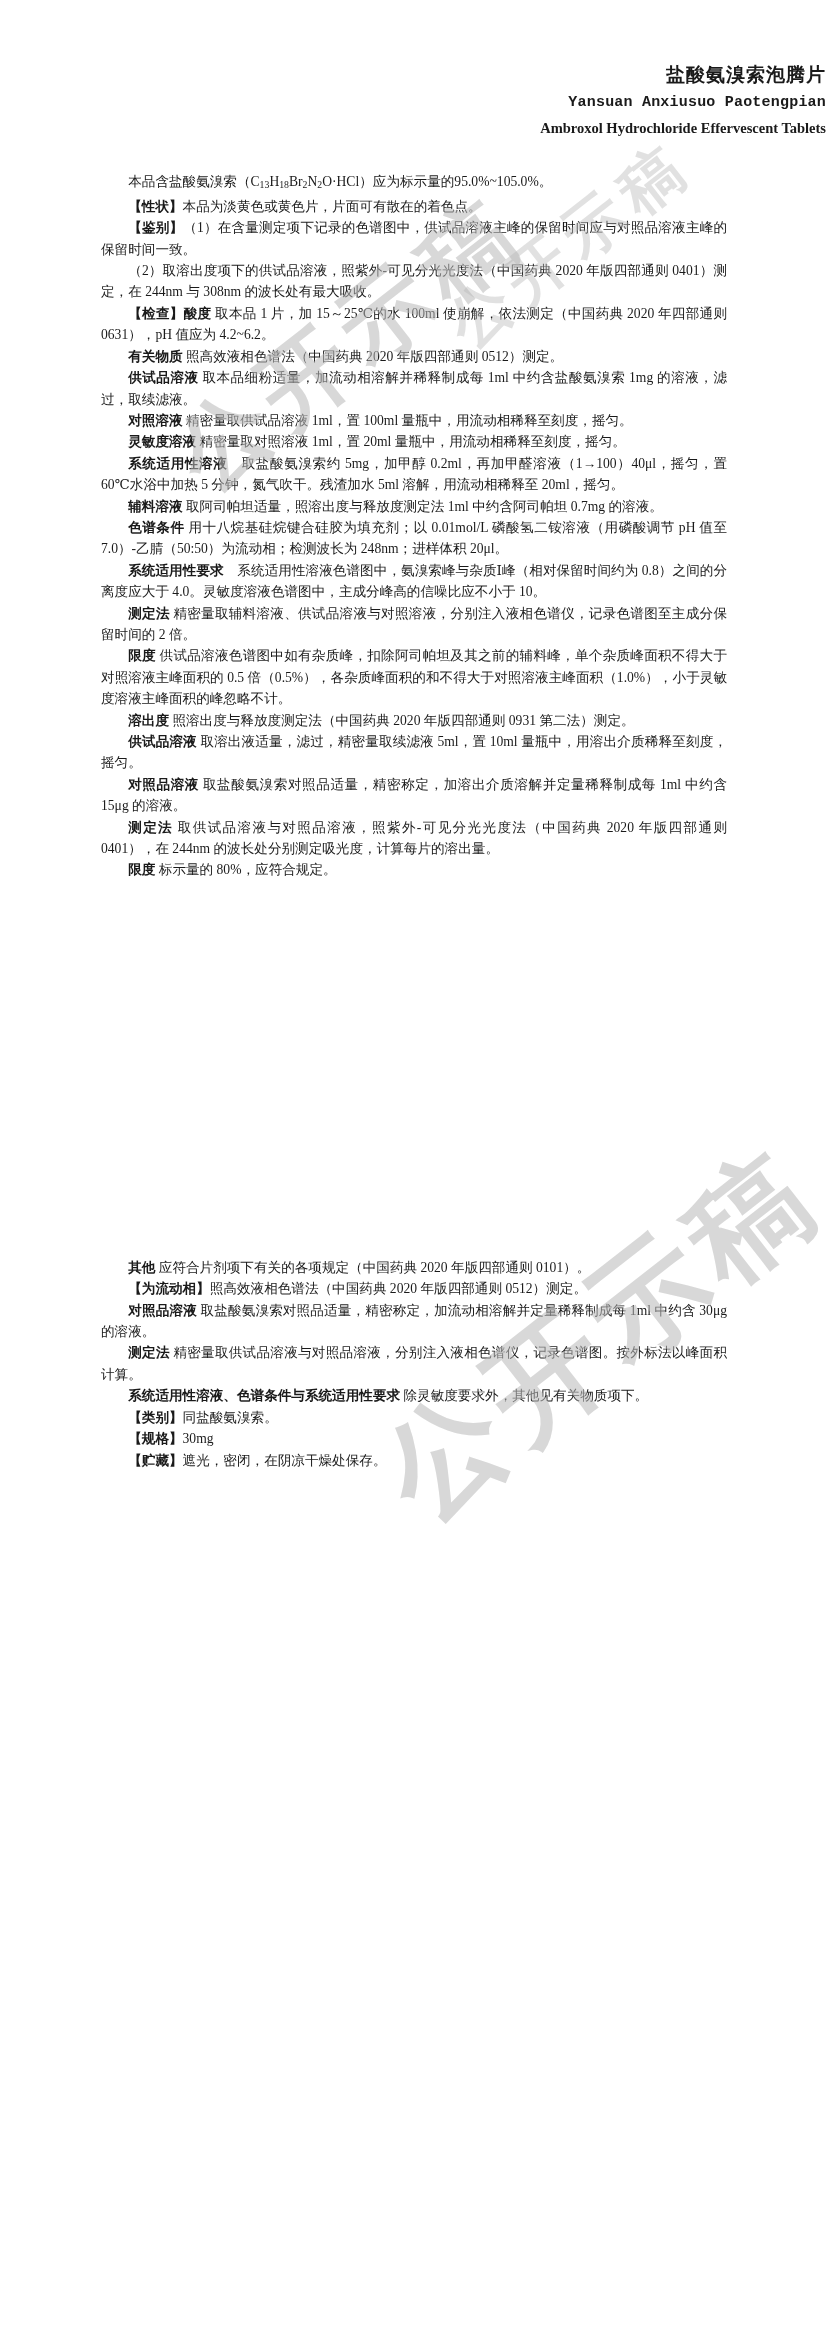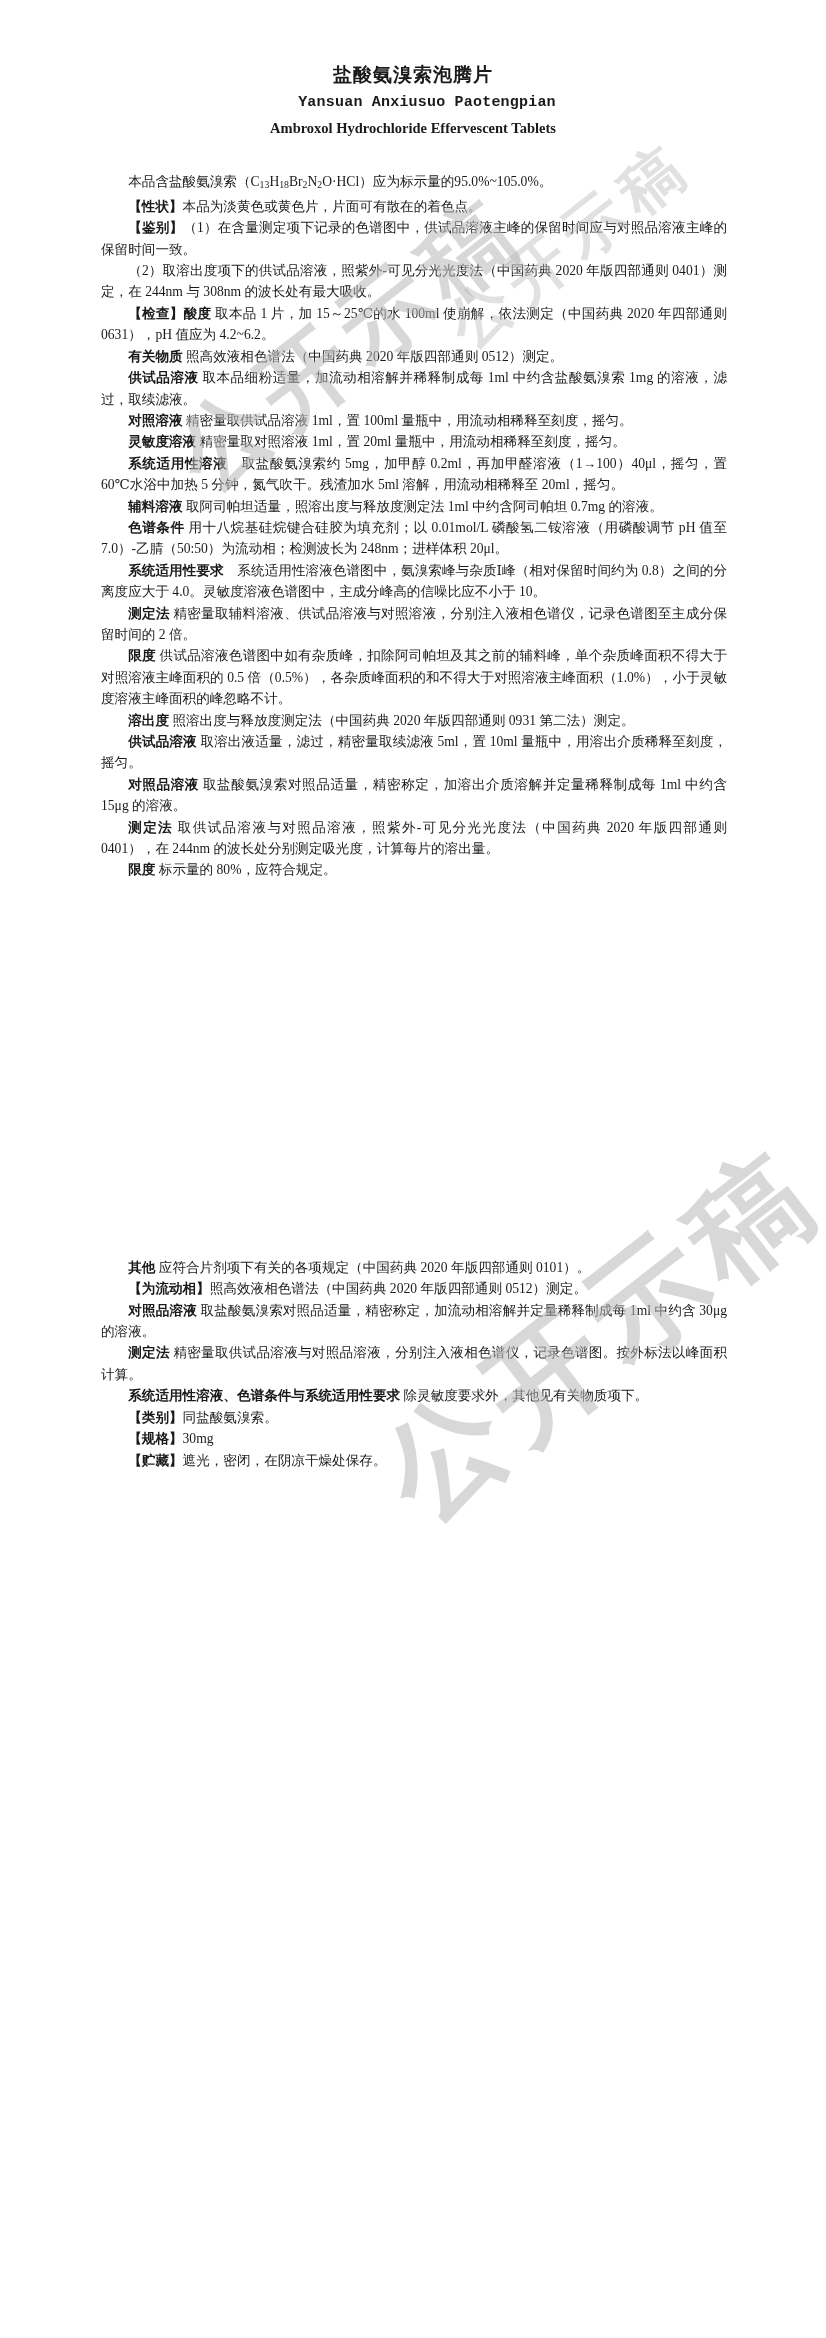--- a/index.html
+++ b/index.html
@@ -34,21 +34,21 @@
     opacity: .55;
     white-space: nowrap;
     letter-spacing: 10px;
     transform-origin: left top;
   }
   .wm-1 { left: 150px; top: 420px;  font-size: 92px;  transform: rotate(-38deg); }
   .wm-2 { left: 430px; top: 300px;  font-size: 62px;  transform: rotate(-38deg); opacity:.42;}
   .wm-3 { left: 350px; top: 1430px; font-size: 118px; transform: rotate(-38deg); }
 
   
-  .titles { padding-top: 62px; text-align: center; }
+  .titles { padding-top: 62px; text-align: right; }
   .title-cn {
     font-family: "Liberation Sans", "DejaVu Sans", sans-serif;
     font-weight: 700;
     font-size: 19px;
     letter-spacing: 1px;
     line-height: 26px;
   }
   .title-py {
     font-family: "Liberation Mono", "DejaVu Sans Mono", monospace;
     font-weight: 700;

